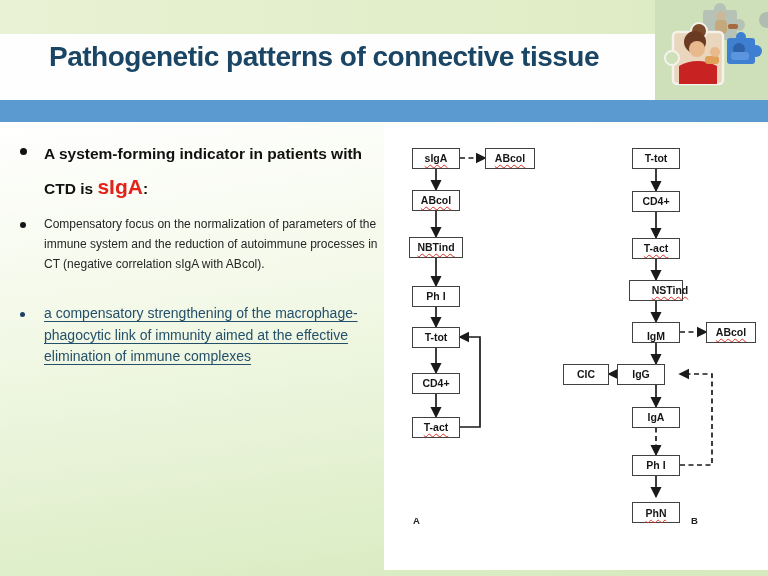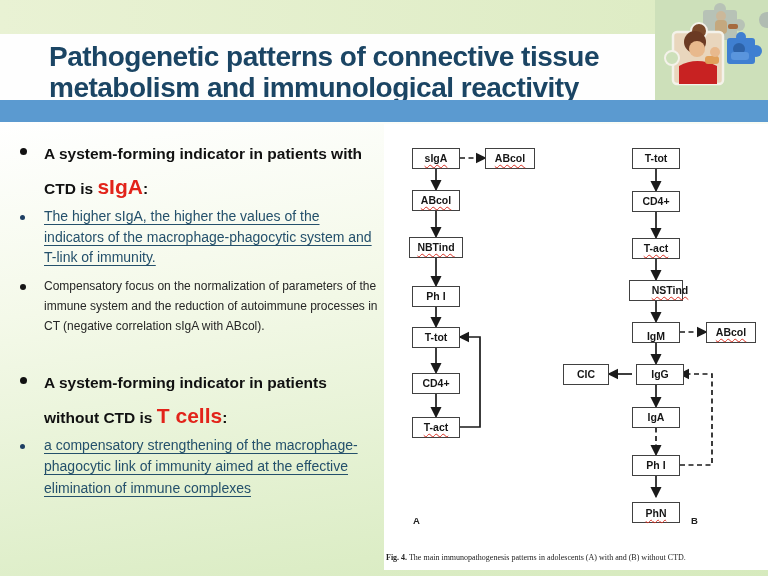--- a/index.html
+++ b/index.html
@@ -61,21 +61,21 @@
   .caption b{font-weight:bold;}
 </style>
 </head>
 <body>
 
 <div class="slide">
 
   <div class="band-top"></div>
 
   <div class="title-band">
-    <h1 class="slide-title"><span>Pathogenetic patterns of connective tissue</span><br><span>metabolism and immunological reactivity</span></h1>
+    <h1 class="slide-title"><span>Pathogenetic patterns of connective tissue</span><br></h1>
   </div>
 
   <div class="blue-bar"></div>
 
   <div class="clipart">
     <svg viewBox="0 0 113 100">
       <rect x="0" y="0" width="113" height="100" fill="#cde0ba"></rect>
 
       <g>
         <rect x="48" y="10" width="34" height="30" rx="3" fill="#b7c2b6"></rect>
@@ -109,34 +109,26 @@
     </svg>
   </div>
 
   <div class="content">
 
     <ul class="bullets">
       <li class="b-bold">
         <span class="dot big"></span>
         <p><span>A system-forming indicator in patients with CTD is </span><span class="red-big">sIgA</span><span>:</span></p>
       </li>
-      <li class="b-link">
-        <span class="dot navy"></span>
-        <p>The higher sIgA, the higher the values of the indicators of the macrophage-phagocytic system and T-link of immunity.</p>
-      </li>
       <li class="gap1"></li>
       <li class="b-norm">
         <span class="dot mid"></span>
         <p>Compensatory focus on the normalization of parameters of the immune system and the reduction of autoimmune processes in CT (negative correlation sIgA with ABcol).</p>
       </li>
       <li class="gap2"></li>
-      <li class="b-bold">
-        <span class="dot big"></span>
-        <p><span>A system-forming indicator in patients without CTD is </span><span class="red-big">T cells</span><span>:</span></p>
-      </li>
       <li class="b-link last">
         <span class="dot navy"></span>
         <p>a compensatory strengthening of the macrophage-phagocytic link of immunity aimed at the effective elimination of immune complexes</p>
       </li>
     </ul>
 
     <div class="figure-panel">
       <svg class="edges" id="fc-edges" width="384" height="446">
           <defs>
             <marker id="arr" viewBox="0 0 10 10" refX="8.5" refY="5" markerWidth="6.5" markerHeight="6.5" orient="auto">
@@ -202,32 +194,31 @@
           </div>
           <div class="fc-node" style="left: 248px; top: 197.5px; width: 48px; height: 21px; align-items: flex-end;">
             <span>IgM</span>
           </div>
           <div class="fc-node" style="left: 322px; top: 197.5px; width: 50px; height: 21px;">
             <span class="sq">ABcol</span>
           </div>
           <div class="fc-node" style="left: 179px; top: 239.5px; width: 46px; height: 21px;">
             <span>CIC</span>
           </div>
-          <div class="fc-node" style="left: 252px; top: 239.5px; width: 48px; height: 21px;">
+          <div class="fc-node" style="left: 233px; top: 239.5px; width: 48px; height: 21px;">
             <span>IgG</span>
           </div>
           <div class="fc-node" style="left: 248px; top: 282.5px; width: 48px; height: 21px;">
             <span>IgA</span>
           </div>
           <div class="fc-node" style="left: 248px; top: 330.5px; width: 48px; height: 21px;">
             <span>Ph I</span>
           </div>
           <div class="fc-node" style="left: 248px; top: 378px; width: 48px; height: 21px;">
             <span class="sq">PhN</span>
           </div>
         </div>
       <div class="col-label a">A</div>
       <div class="col-label b">B</div>
-      <div class="caption"><b>Fig. 4.</b> <span>The main immunopathogenesis patterns in adolescents (A) with and (B) without CTD.</span></div>
     </div>
 
   </div>
 </div>
 
 </body></html>

